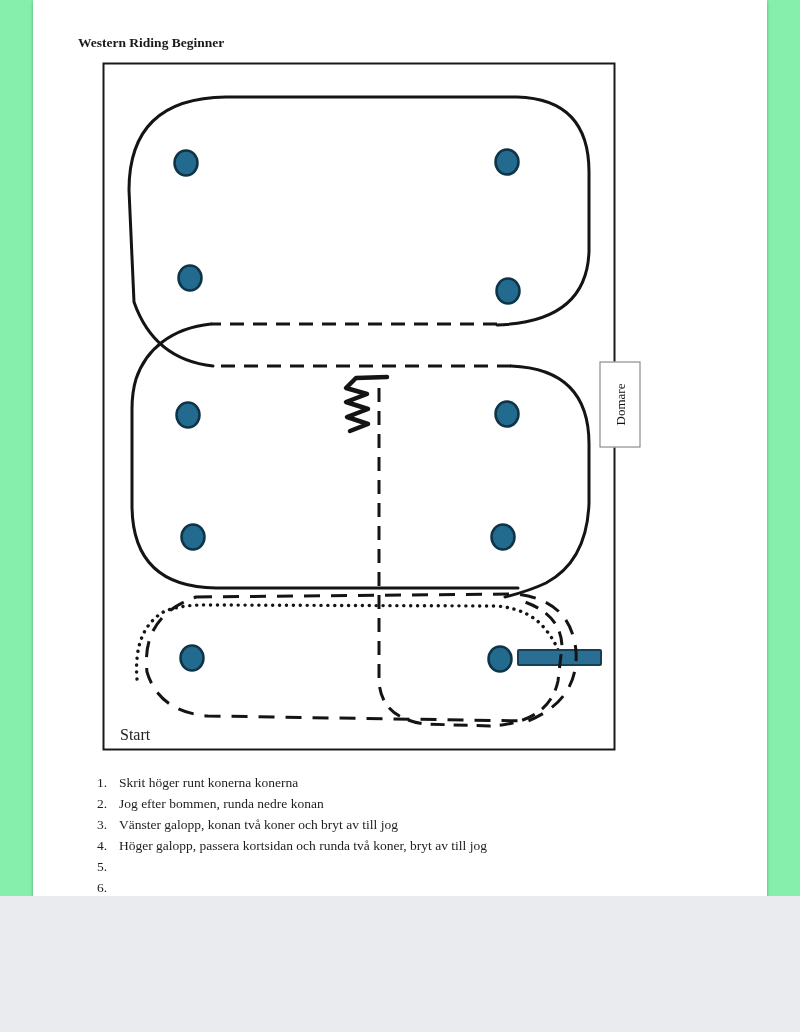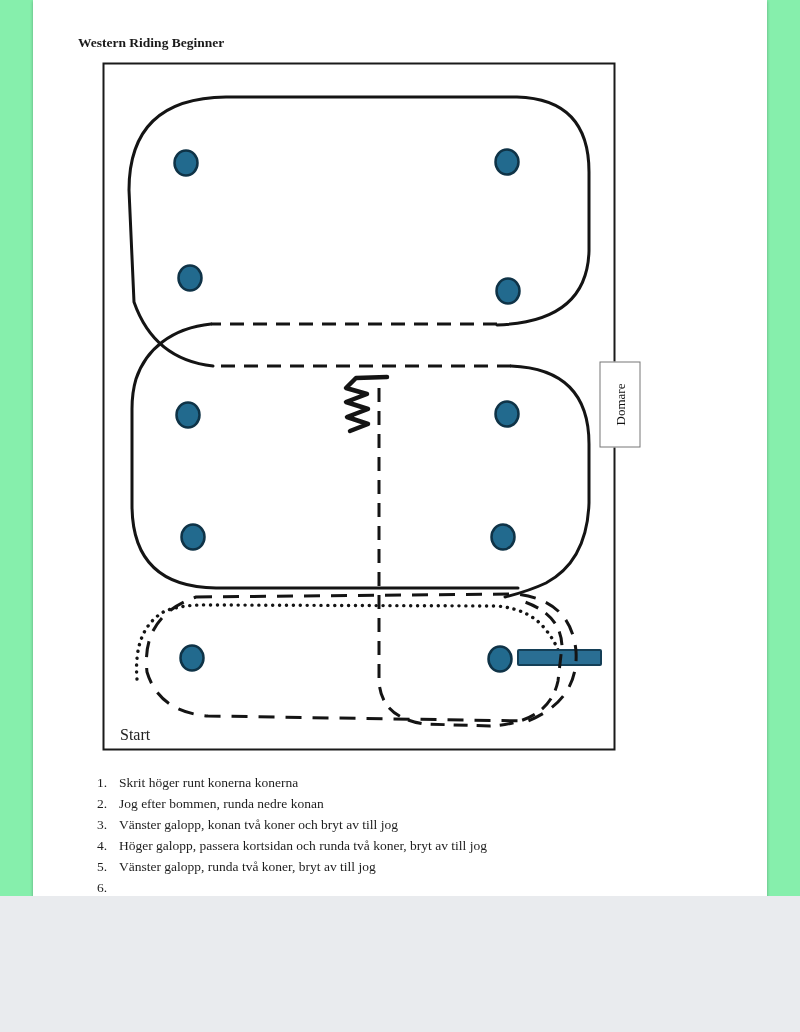--- a/index.html
+++ b/index.html
@@ -92,19 +92,18 @@
     <div class="row">
       <span class="num">3.</span>
       <span>Vänster galopp, konan två koner och bryt av till jog</span>
     </div>
     <div class="row">
       <span class="num">4.</span>
       <span>Höger galopp, passera kortsidan och runda två koner, bryt av till jog</span>
     </div>
     <div class="row">
       <span class="num">5.</span>
-      <span>Vänster galopp, runda två koner, bryt av till jog</span>
     </div>
     <div class="row">
       <span class="num">6.</span>
     </div>
   </div>
 </div>
 
 </body></html>

